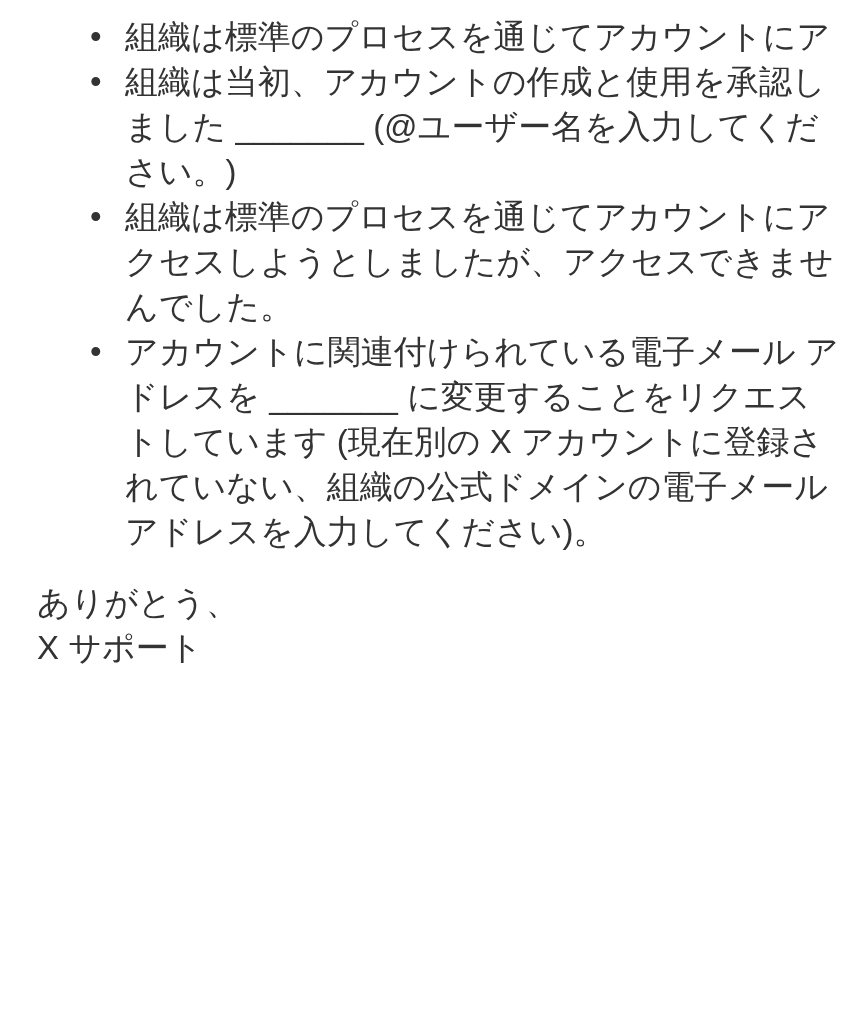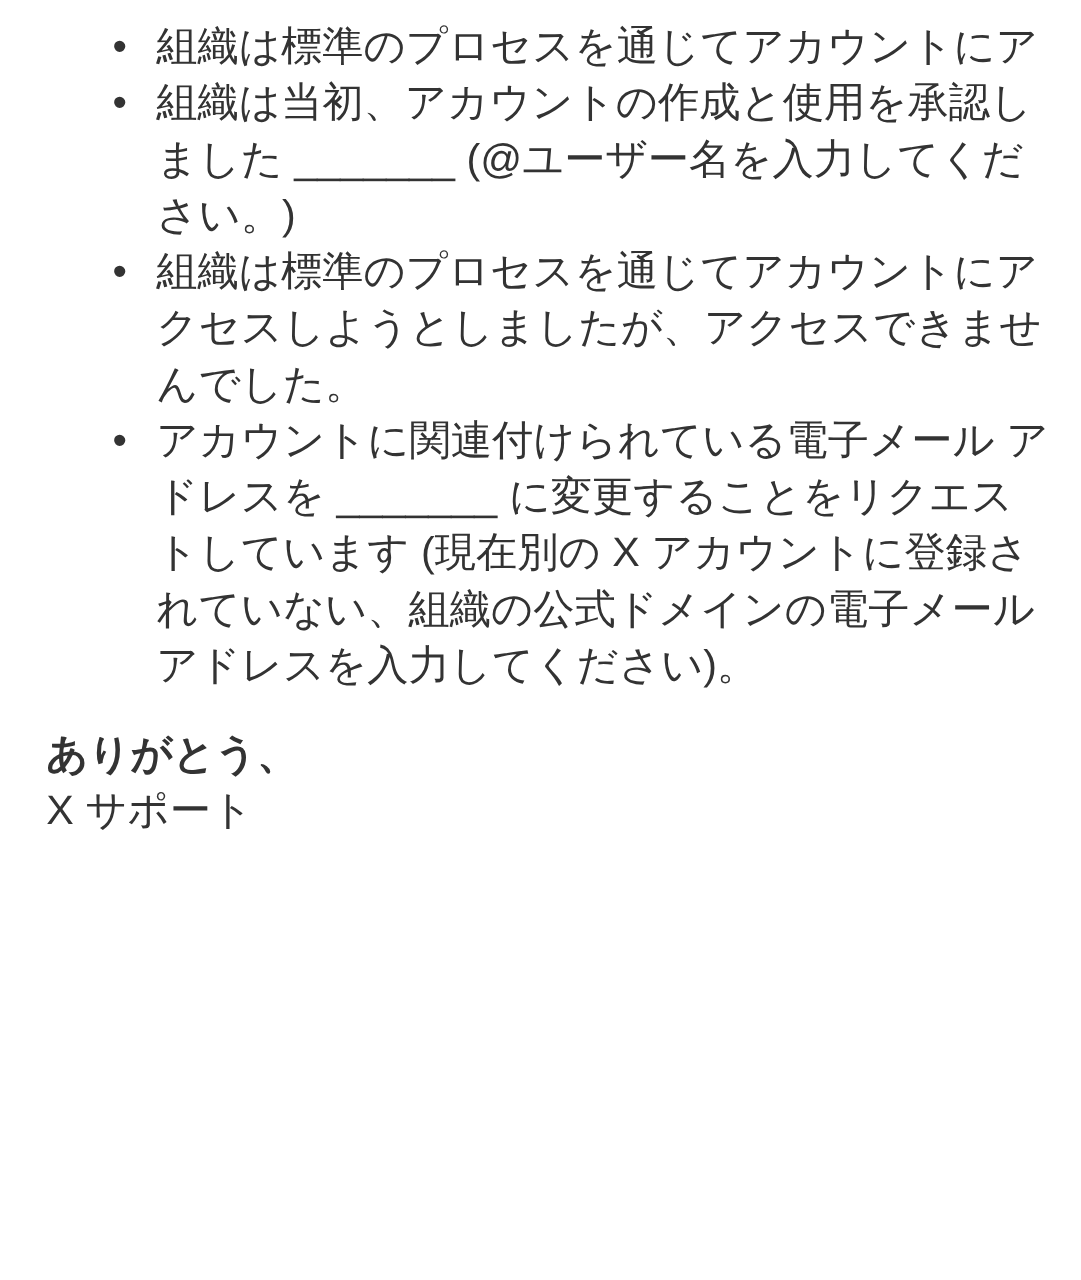--- a/index.html
+++ b/index.html
@@ -29,21 +29,21 @@
   ul.requirements-list li {
     position: relative;
     white-space: pre-line;
   }
   ul.requirements-list .bullet-marker {
     position: absolute;
     left: -35px;
     top: 0;
     white-space: normal;
   }
-  .closing { margin: 0 0 32px 0; font-weight: bold; }
+  .closing { margin: 0 0 32px 0; }
   .signature { margin: 0; }
 </style>
 </head>
 <body>
 
 <div class="email-body">
 
 
   <ul class="requirements-list">
       <li><span class="bullet-marker">•</span><span>組織は標準のプロセスを通じてアカウントにア</span></li>

